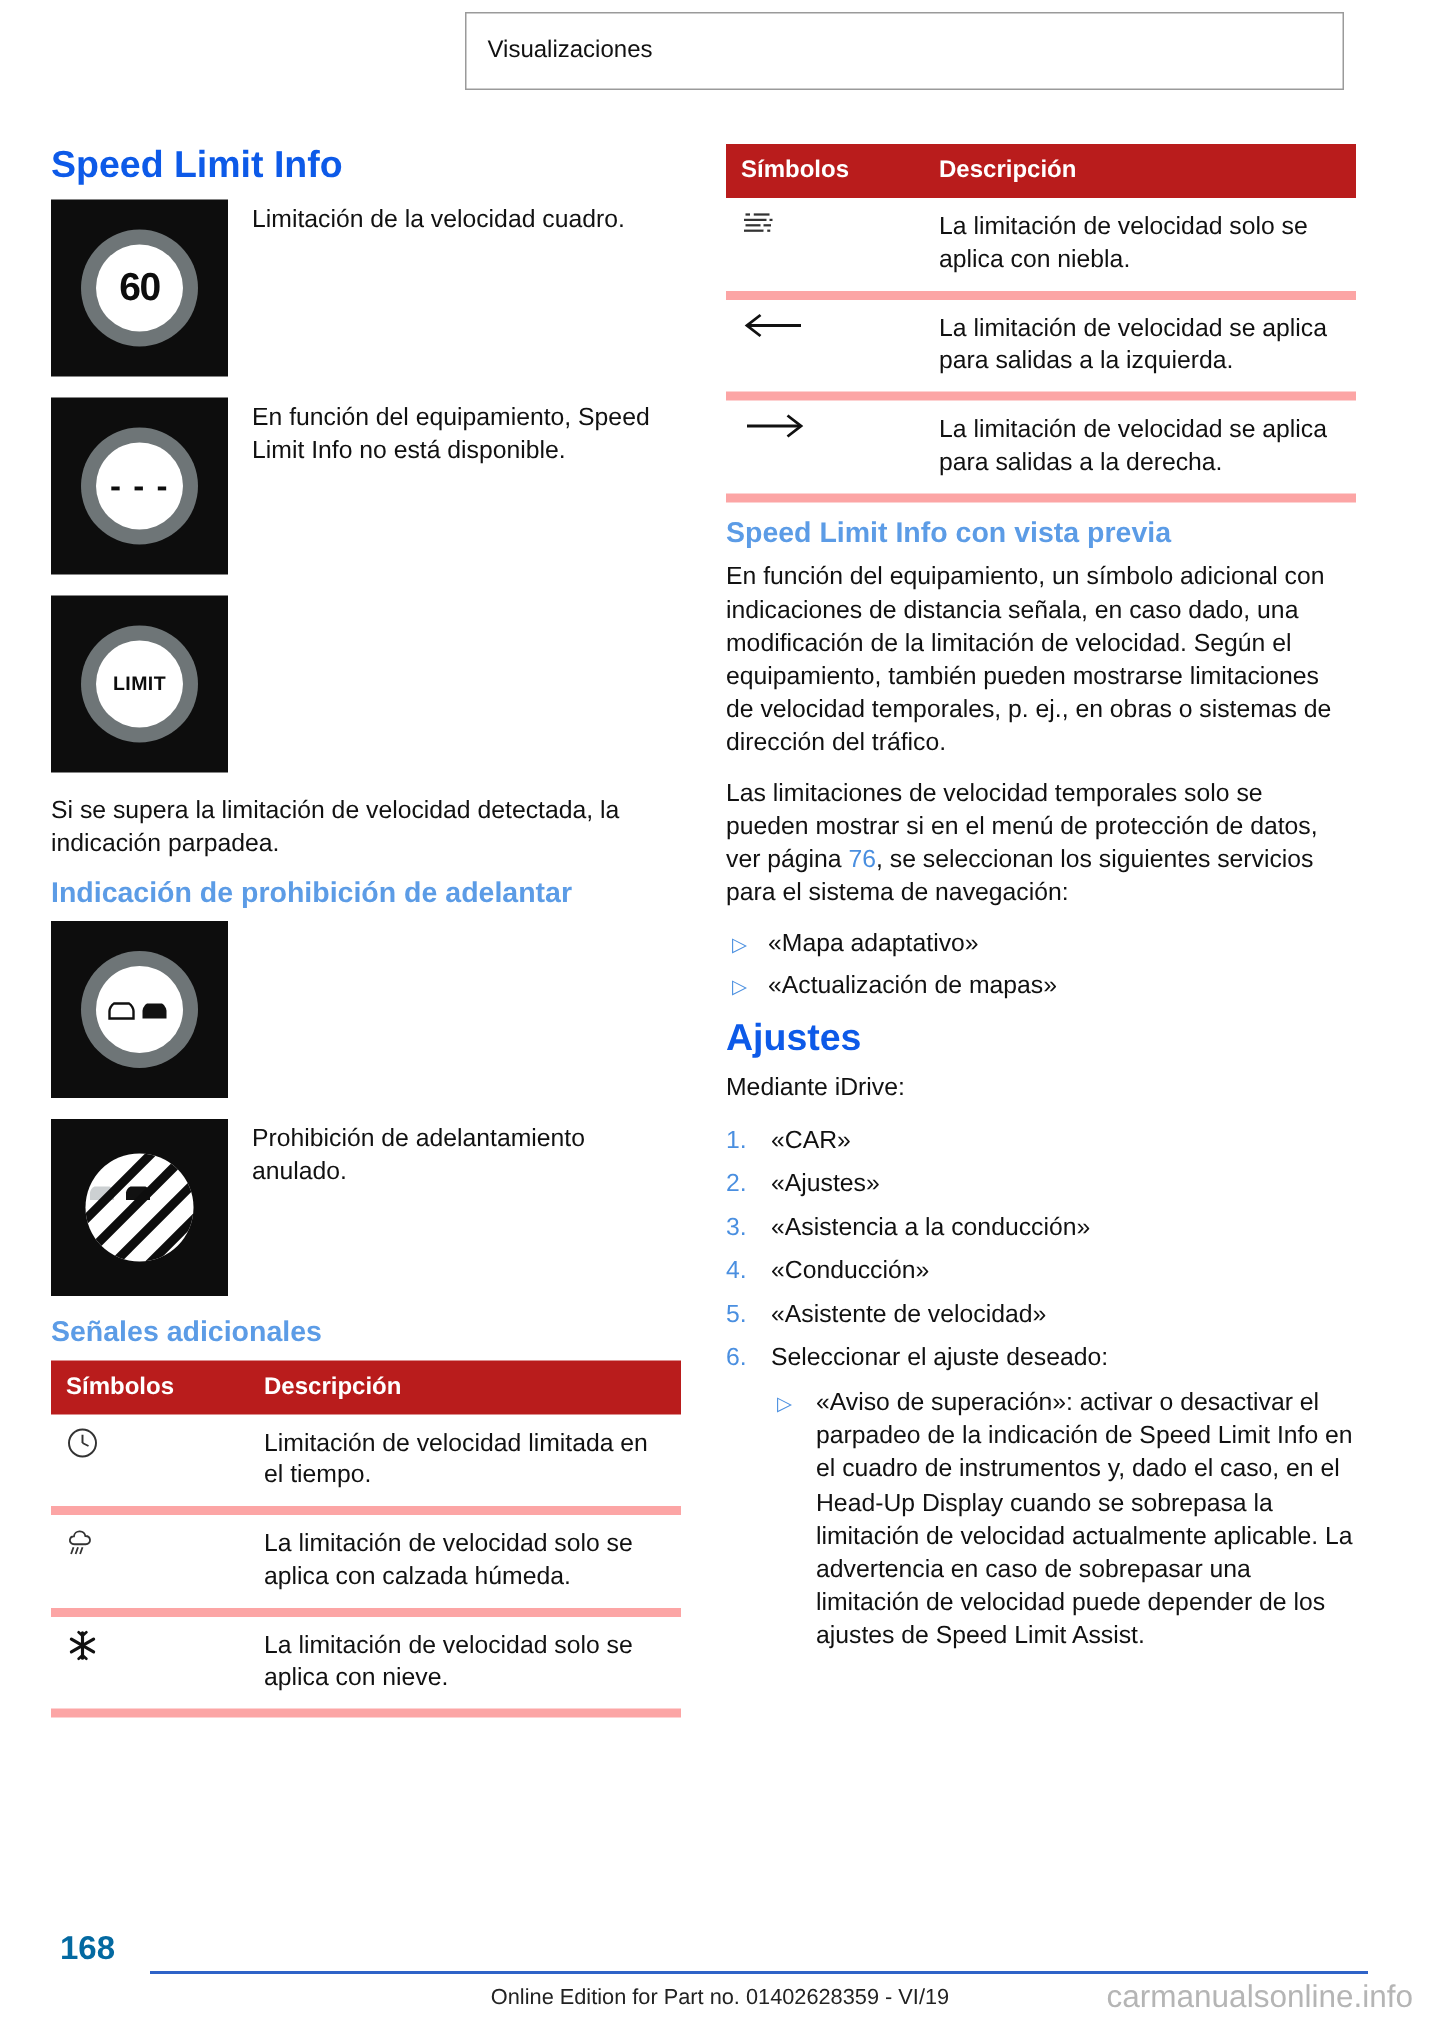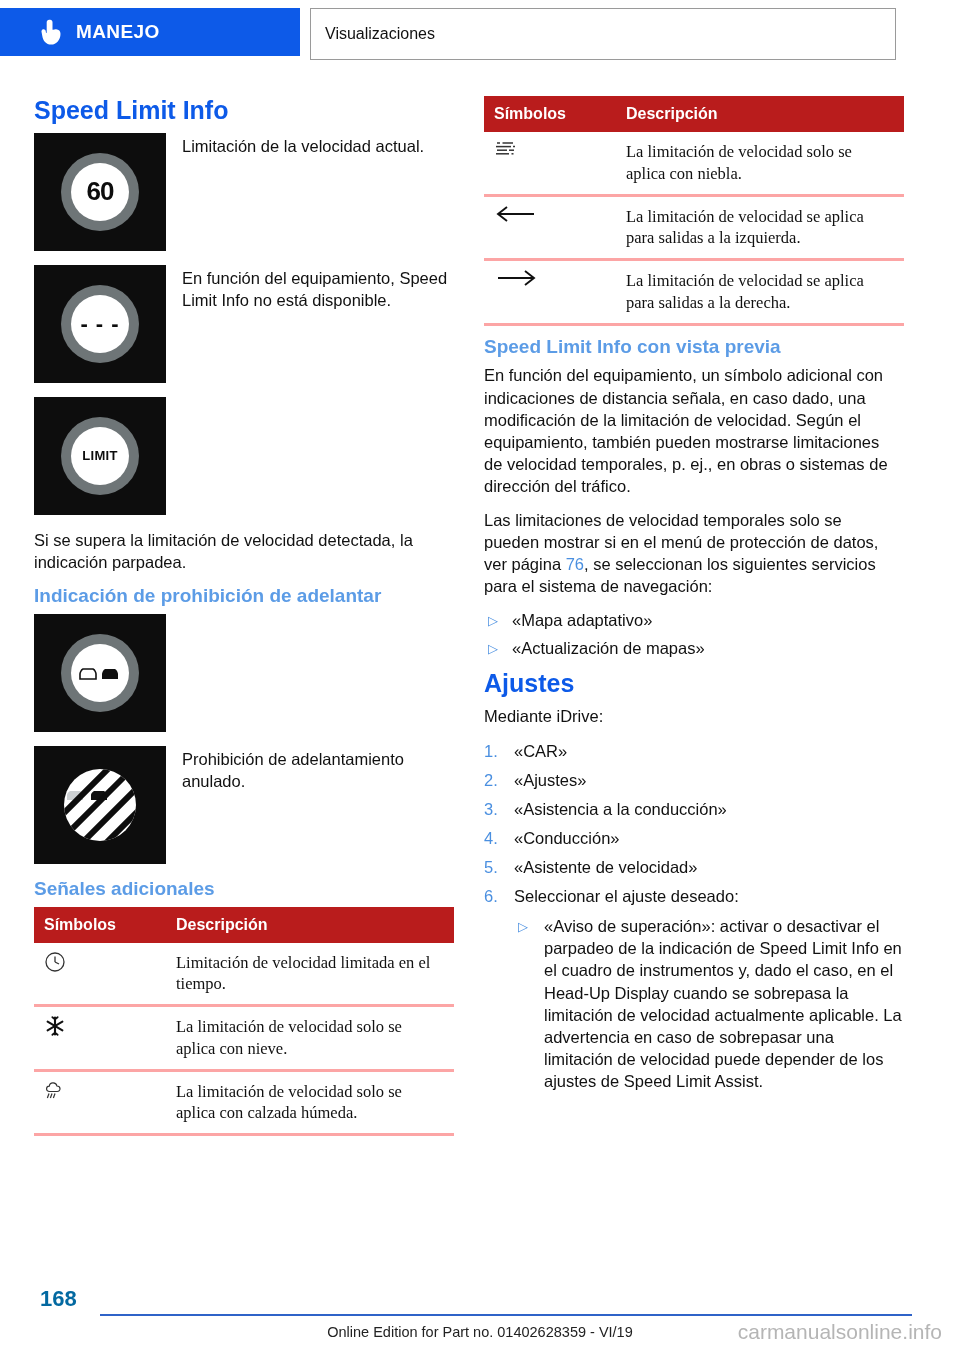--- a/index.html
+++ b/index.html
@@ -55,21 +55,21 @@
   }
   .pagelink { color:#4a8fe0; }
 
   
   .figrow { display:flex; align-items:flex-start; margin-bottom:14px; }
   .figrow .cap {
     font-size:16.5px; line-height:1.34;
     padding-left:16px; padding-top:2px; flex:1;
   }
   .signbox {
-    width:132px; height:118px; background:#0d0d0d; flex:none;
+    width:118px; height:118px; background:#0d0d0d; flex:none;
     position:relative;
   }
   .ring {
     position:absolute; left:50%; top:50%;
     width:78px; height:78px; margin:-39px 0 0 -39px;
     border-radius:50%;
     background:#6e7577;
     display:flex; align-items:center; justify-content:center;
   }
   .ring .inner {
@@ -86,25 +86,24 @@
   table.symtab {
     width:420px; border-collapse:collapse; margin-bottom:10px;
   }
   table.symtab thead th {
     background:#b91c1c; color:#ffffff;
     font-size:16px; font-weight:bold;
     text-align:left; padding:9px 10px;
   }
   table.symtab thead th.c1 { width:112px; }
   table.symtab tbody td {
-    border-bottom:3px solid #fca5a5;
+    border-bottom:6px solid #fca5a5;
     padding:9px 10px;
     font-size:16.5px; line-height:1.32;
     vertical-align:top;
-    font-family:Liberation Serif, serif;
   }
   table.symtab tbody td.sym {
     width:112px; text-align:left; font-size:20px; color:#222; padding-top:8px;
   }
 
   
   ul.bl { list-style:none; margin:0 0 10px 0; padding:0; }
   ul.bl li {
     font-size:16.5px; line-height:1.34;
     padding-left:28px; position:relative; margin-bottom:5px;
@@ -146,46 +145,38 @@
   .watermark {
     position:absolute; right:18px; top:50px;
     font-size:21px; color:#b5b5b5;
   }
   .sym-svg { display:block; }
 </style>
 </head>
 <body>
 
 <div class="header">
-  <div class="tab-manejo">
-    <span>
-      <svg class="hand-icon" viewBox="0 0 22 26" xmlns="http://www.w3.org/2000/svg">
-        <path d="M10.2 0.8c1.3 0 2.3 1.1 2.3 2.4v7.2c0 .3.3.5.6.4 .9-.4 2-.7 3-.6 2.8 .2 4.4 1.9 4.4 4.6 0 3.1-1 5.6-2.7 7.6-1.7 2-4 3.2-6.6 3.2-2.6 0-4.7-.9-6.2-2.6C3.5 21.3 2.7 19.2 2.3 17l-.8-4.2c-.2-1.2 .5-2.3 1.7-2.5 1.2-.2 2.3 .6 2.5 1.8l.3 1.6c.1 .4 .7 .3 .7-.1V3.2c0-1.3 1.1-2.4 2.4-2.4z" fill="#ffffff"></path>
-      </svg>
-    </span>
-    <span class="label">MANEJO</span>
-  </div>
   <div class="tab-section">
     <span>Visualizaciones</span>
   </div>
 </div>
 
 <div class="col col-left">
 
   <h1 class="sec">Speed Limit Info</h1>
 
   <div class="figrow">
     <div class="signbox">
       <div class="ring">
           <div class="inner">
             <span class="num">60</span>
           </div>
         </div>
     </div>
-    <div class="cap">Limitación de la velocidad actual.</div>
+    <div class="cap">Limitación de la velocidad cuadro.</div>
   </div>
 
   <div class="figrow">
     <div class="signbox">
       <div class="ring">
           <div class="inner">
             <span class="dashes">- - -</span>
           </div>
         </div>
     </div>
@@ -259,48 +250,48 @@
           <svg class="sym-svg" width="22" height="22" viewBox="0 0 22 22" xmlns="http://www.w3.org/2000/svg">
             <circle cx="11" cy="11" r="9" fill="none" stroke="#333" stroke-width="1.3"></circle>
             <line x1="11" y1="11" x2="11" y2="5.5" stroke="#333" stroke-width="1.3"></line>
             <line x1="11" y1="11" x2="15" y2="13" stroke="#333" stroke-width="1.3"></line>
           </svg>
         </td>
         <td>Limitación de velocidad limitada en el tiempo.</td>
       </tr>
       <tr>
         <td class="sym">
+          <svg class="sym-svg" width="24" height="22" viewBox="0 0 24 22" xmlns="http://www.w3.org/2000/svg">
+            <path d="M5.5 11.5 C3.6 11.5 2.4 10.1 2.6 8.5 C2.8 7 4 6.1 5.3 6.2 C5.5 4.2 7.2 2.8 9.2 2.9 C11.1 3 12.6 4.3 12.9 6 C14.6 6 15.9 7.1 16 8.6 C16.1 10.2 15 11.5 13.2 11.5 Z" fill="none" stroke="#333" stroke-width="1.2"></path>
+            <g stroke="#333" stroke-width="1.2">
+              <line x1="5" y1="13.5" x2="3.4" y2="18"></line>
+              <line x1="8" y1="13.5" x2="6.4" y2="18"></line>
+              <line x1="11" y1="13.5" x2="9.4" y2="18"></line>
+            </g>
+          </svg>
+        </td>
+        <td>La limitación de velocidad solo se aplica con calzada húmeda.</td>
+      </tr>
+      <tr>
+        <td class="sym">
           <svg class="sym-svg" width="22" height="22" viewBox="0 0 22 22" xmlns="http://www.w3.org/2000/svg">
             <g stroke="#111" stroke-width="2.1" stroke-linecap="round">
               <line x1="11" y1="2.5" x2="11" y2="19.5"></line>
               <line x1="3.6" y1="6.7" x2="18.4" y2="15.3"></line>
               <line x1="3.6" y1="15.3" x2="18.4" y2="6.7"></line>
             </g>
             <g stroke="#111" stroke-width="1.8" stroke-linecap="round">
               <line x1="11" y1="4.4" x2="8.4" y2="2.2"></line>
                 <line x1="11" y1="4.4" x2="13.6" y2="2.2"></line>
               <line x1="11" y1="17.6" x2="8.4" y2="19.8"></line>
                 <line x1="11" y1="17.6" x2="13.6" y2="19.8"></line>
             </g>
           </svg>
         </td>
         <td>La limitación de velocidad solo se aplica con nieve.</td>
-      </tr>
-      <tr>
-        <td class="sym">
-          <svg class="sym-svg" width="24" height="22" viewBox="0 0 24 22" xmlns="http://www.w3.org/2000/svg">
-            <path d="M5.5 11.5 C3.6 11.5 2.4 10.1 2.6 8.5 C2.8 7 4 6.1 5.3 6.2 C5.5 4.2 7.2 2.8 9.2 2.9 C11.1 3 12.6 4.3 12.9 6 C14.6 6 15.9 7.1 16 8.6 C16.1 10.2 15 11.5 13.2 11.5 Z" fill="none" stroke="#333" stroke-width="1.2"></path>
-            <g stroke="#333" stroke-width="1.2">
-              <line x1="5" y1="13.5" x2="3.4" y2="18"></line>
-              <line x1="8" y1="13.5" x2="6.4" y2="18"></line>
-              <line x1="11" y1="13.5" x2="9.4" y2="18"></line>
-            </g>
-          </svg>
-        </td>
-        <td>La limitación de velocidad solo se aplica con calzada húmeda.</td>
       </tr>
     </tbody>
   </table>
 
 </div>
 
 <div class="col col-right">
 
   <table class="symtab">
     <thead>

